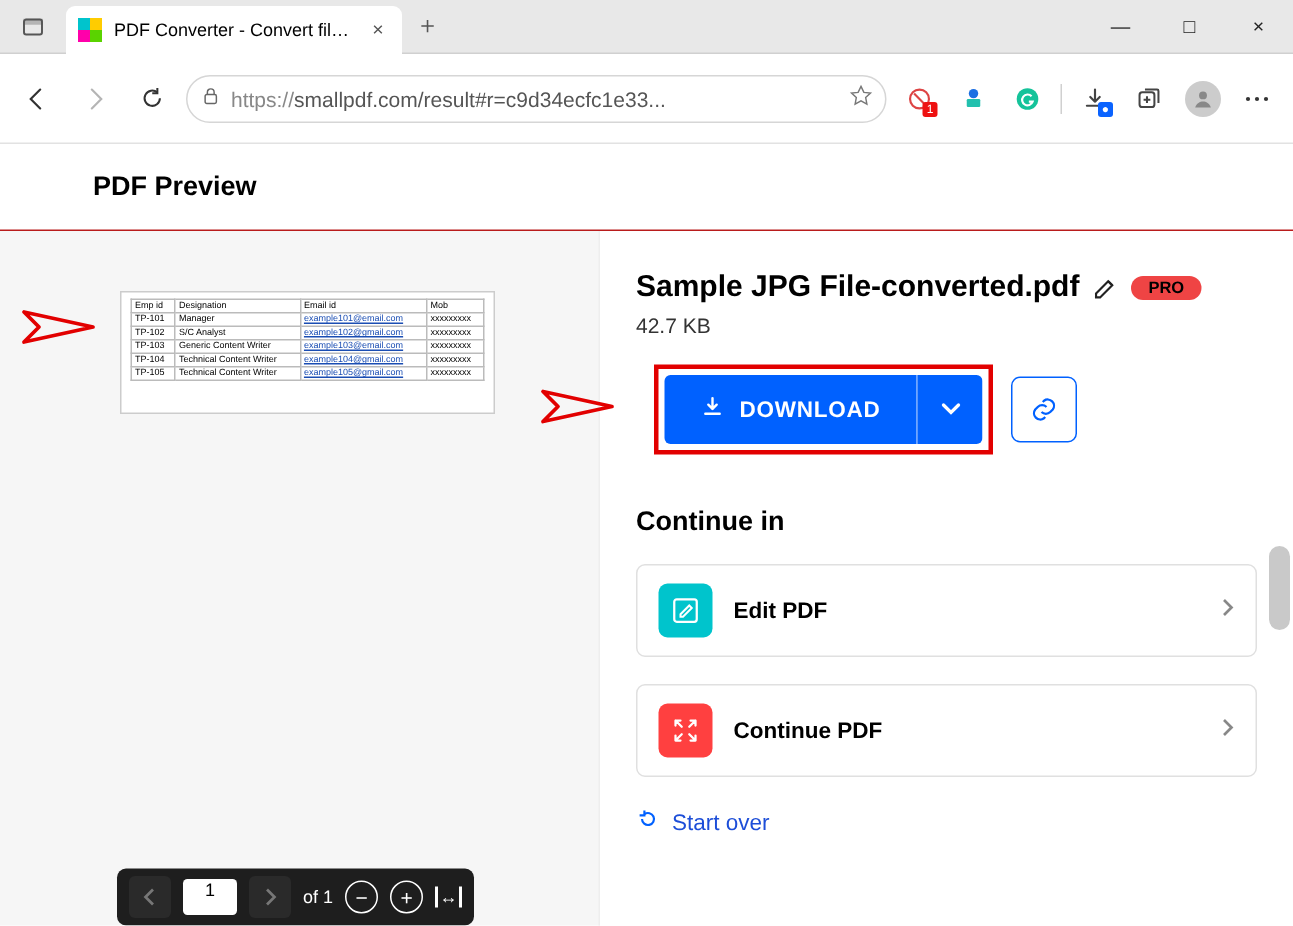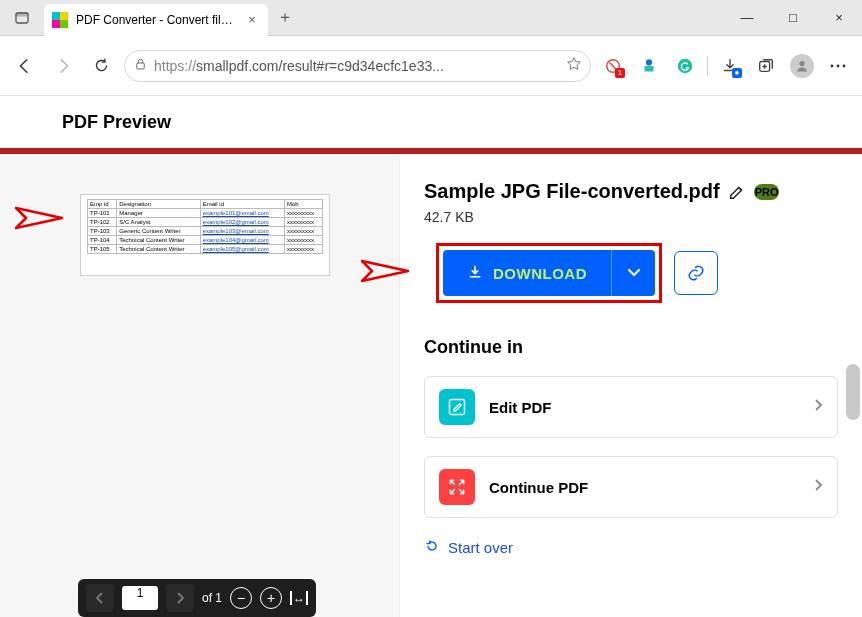--- a/index.html
+++ b/index.html
@@ -27,21 +27,21 @@
   .addr-box { flex: 1; height: 32px; background: #fff; border: 1px solid #d6d6d6; border-radius: 16px; display: flex; align-items: center; padding: 0 8px; gap: 6px; font-size: 14px; color: #555; }
   .addr-box .url { flex: 1; white-space: nowrap; overflow: hidden; text-overflow: ellipsis; }
   .addr-box .https { color: #888; }
   .toolbar-icons { display: flex; align-items: center; gap: 8px; }
   .ti { width: 28px; height: 28px; display:flex; align-items:center; justify-content:center; border-radius:4px; position: relative; }
   .badge-tiny { position:absolute; bottom:2px; right:2px; background:#e11; width:10px; height:10px; border-radius:2px; font-size:8px; color:#fff; line-height:10px; text-align:center; }
   .vdiv { width:1px; height:20px; background:#d0d0d0; }
   .avatar { width:24px; height:24px; border-radius:50%; background:#ccc; display:flex; align-items:center; justify-content:center; }
 
   
-  .page-hdr { height: 58px; display:flex; align-items:center; padding: 0 18px; gap: 12px; border-bottom: 6px solid #b91c1c; }
+  .page-hdr { height: 58px; display:flex; align-items:center; padding: 0 18px; gap: 12px; border-bottom: 1px solid #b91c1c; }
   .logo { width: 32px; height: 32px; }
   .logo .block { display:grid; grid-template-columns:1fr 1fr; grid-template-rows:1fr 1fr; width:32px; height:32px; }
   .page-title { font-size: 18px; font-weight: 600; }
 
   
   .main { display:flex; height: calc(617px - 36px - 46px - 58px); }
   .preview-pane { width: 400px; background: #f6f6f6; position: relative; border-right: 1px solid #eee; }
   .detail-pane { flex: 1; padding: 26px 24px 0 24px; display:flex; flex-direction:column; gap: 18px; position: relative; }
 
   
@@ -51,26 +51,26 @@
   .thumb .em { color:#1a4db3; text-decoration:underline; }
 
   
   .red-arrow { position:absolute; }
   .red-arrow svg { stroke:#e20000; fill:#e20000; }
 
   
   .file-row { display:flex; align-items:center; gap:8px; }
   .file-name { font-size: 20px; font-weight: 700; }
   .edit-ic { width:18px; height:18px; }
-  .pro-badge { background:#4d7c0f; font-size:11px; font-weight:700; padding:2px 1px; border-radius:10px; }
+  .pro-badge { background:#ef4444; font-size:11px; font-weight:700; padding:2px 12px; border-radius:10px; }
   .file-size { font-size: 14px; color:#333; margin-top:-12px; }
 
   .dl-row { display:flex; align-items:center; gap: 12px; }
   .red-box { border:3px solid #e20000; padding:4px; display:flex; }
-  .dl-btn { display:flex; align-items:center; justify-content:center; gap:10px; background:#0061ff; color:#bef264; height:46px; padding:0 24px; font-size:15px; font-weight:700; border-radius:4px 0 0 4px; letter-spacing:0.5px; }
+  .dl-btn { display:flex; align-items:center; justify-content:center; gap:10px; background:#0061ff; color:#ffffff; height:46px; padding:0 24px; font-size:15px; font-weight:700; border-radius:4px 0 0 4px; letter-spacing:0.5px; }
   .dl-chevron { width:44px; height:46px; background:#0061ff; display:flex; align-items:center; justify-content:center; border-left:1px solid rgba(255,255,255,.35); border-radius:0 4px 4px 0; color:#fff; }
   .link-btn { width:44px; height:44px; border:1.5px solid #0061ff; border-radius:6px; display:flex; align-items:center; justify-content:center; color:#0061ff; }
 
   .continue-hdr { font-size: 18px; font-weight: 700; margin-top: 16px; }
   .action-card { border:1px solid #e0e0e0; border-radius:6px; height:62px; display:flex; align-items:center; padding:0 14px; gap:14px; }
   .ac-icon { width:36px; height:36px; border-radius:6px; display:flex; align-items:center; justify-content:center; color:#fff; }
   .ac-edit { background:#00c4cc; }
   .ac-compress { background:#ff4040; }
   .ac-label { font-weight:700; font-size:15px; flex:1; }
   .ac-chev { color:#888; }

